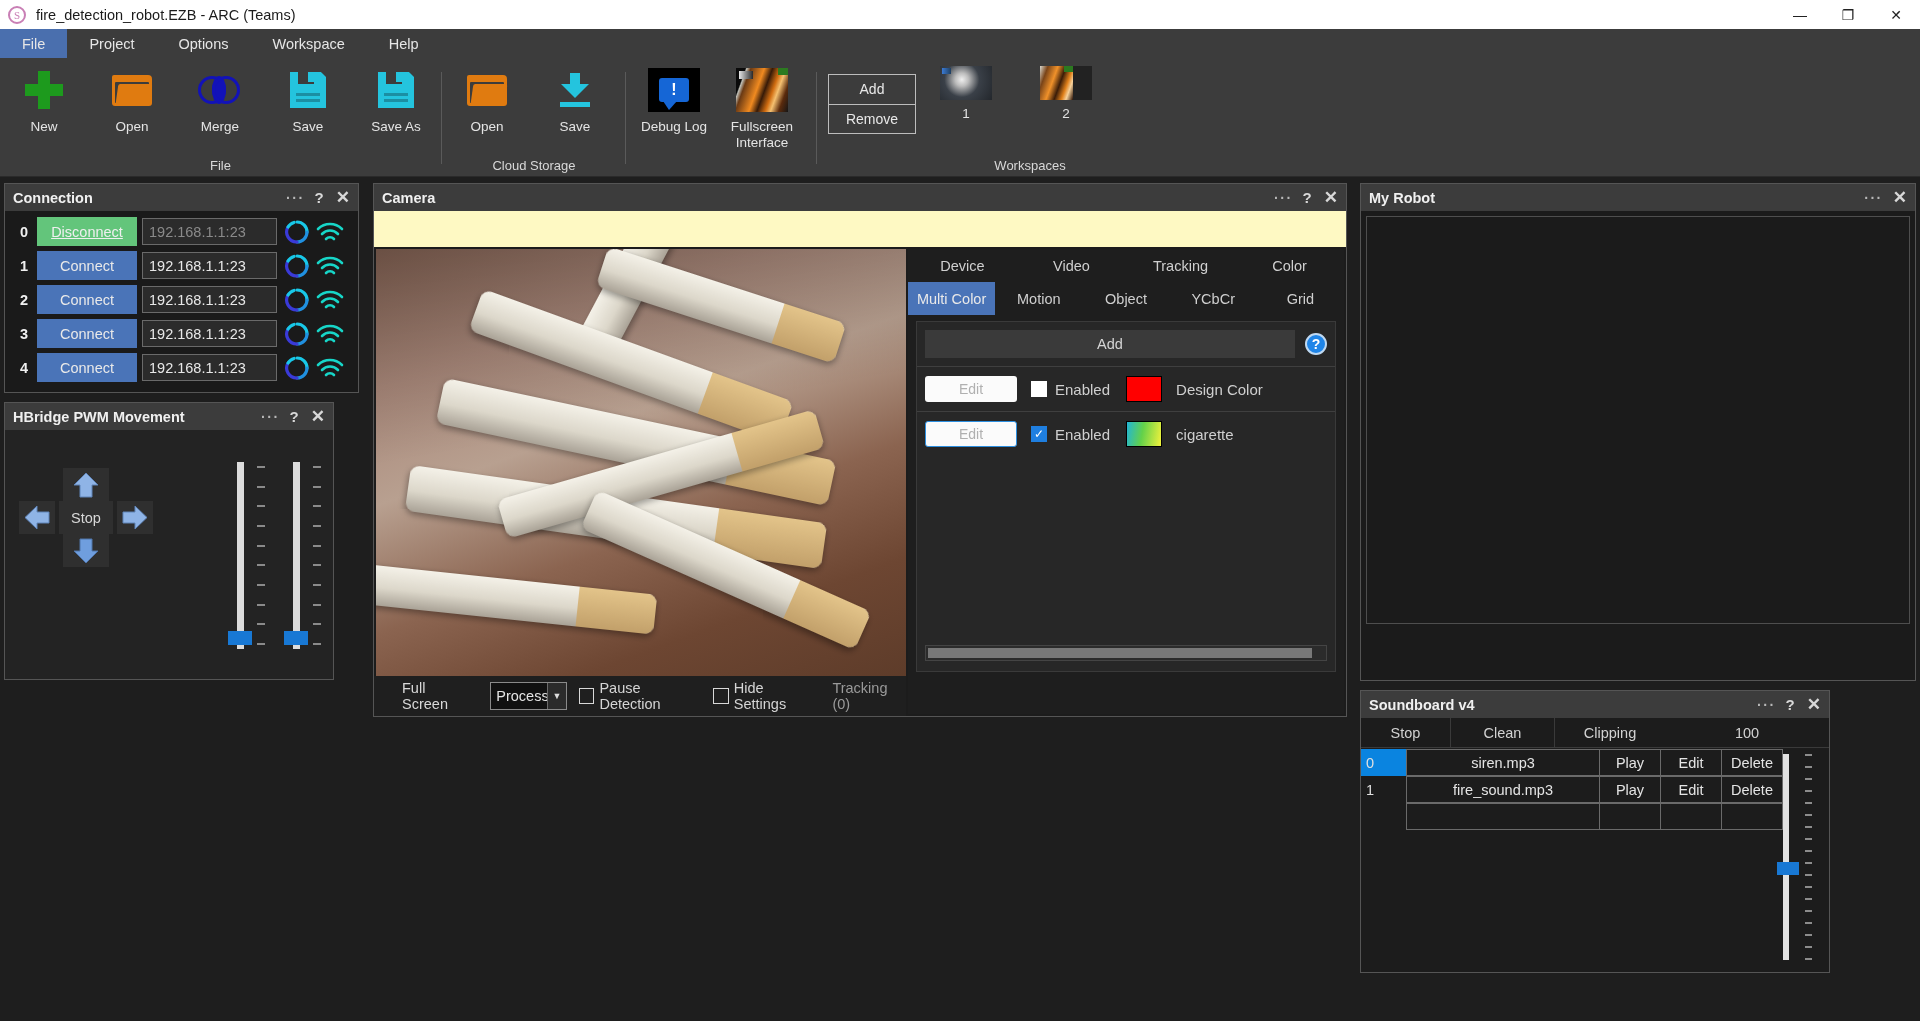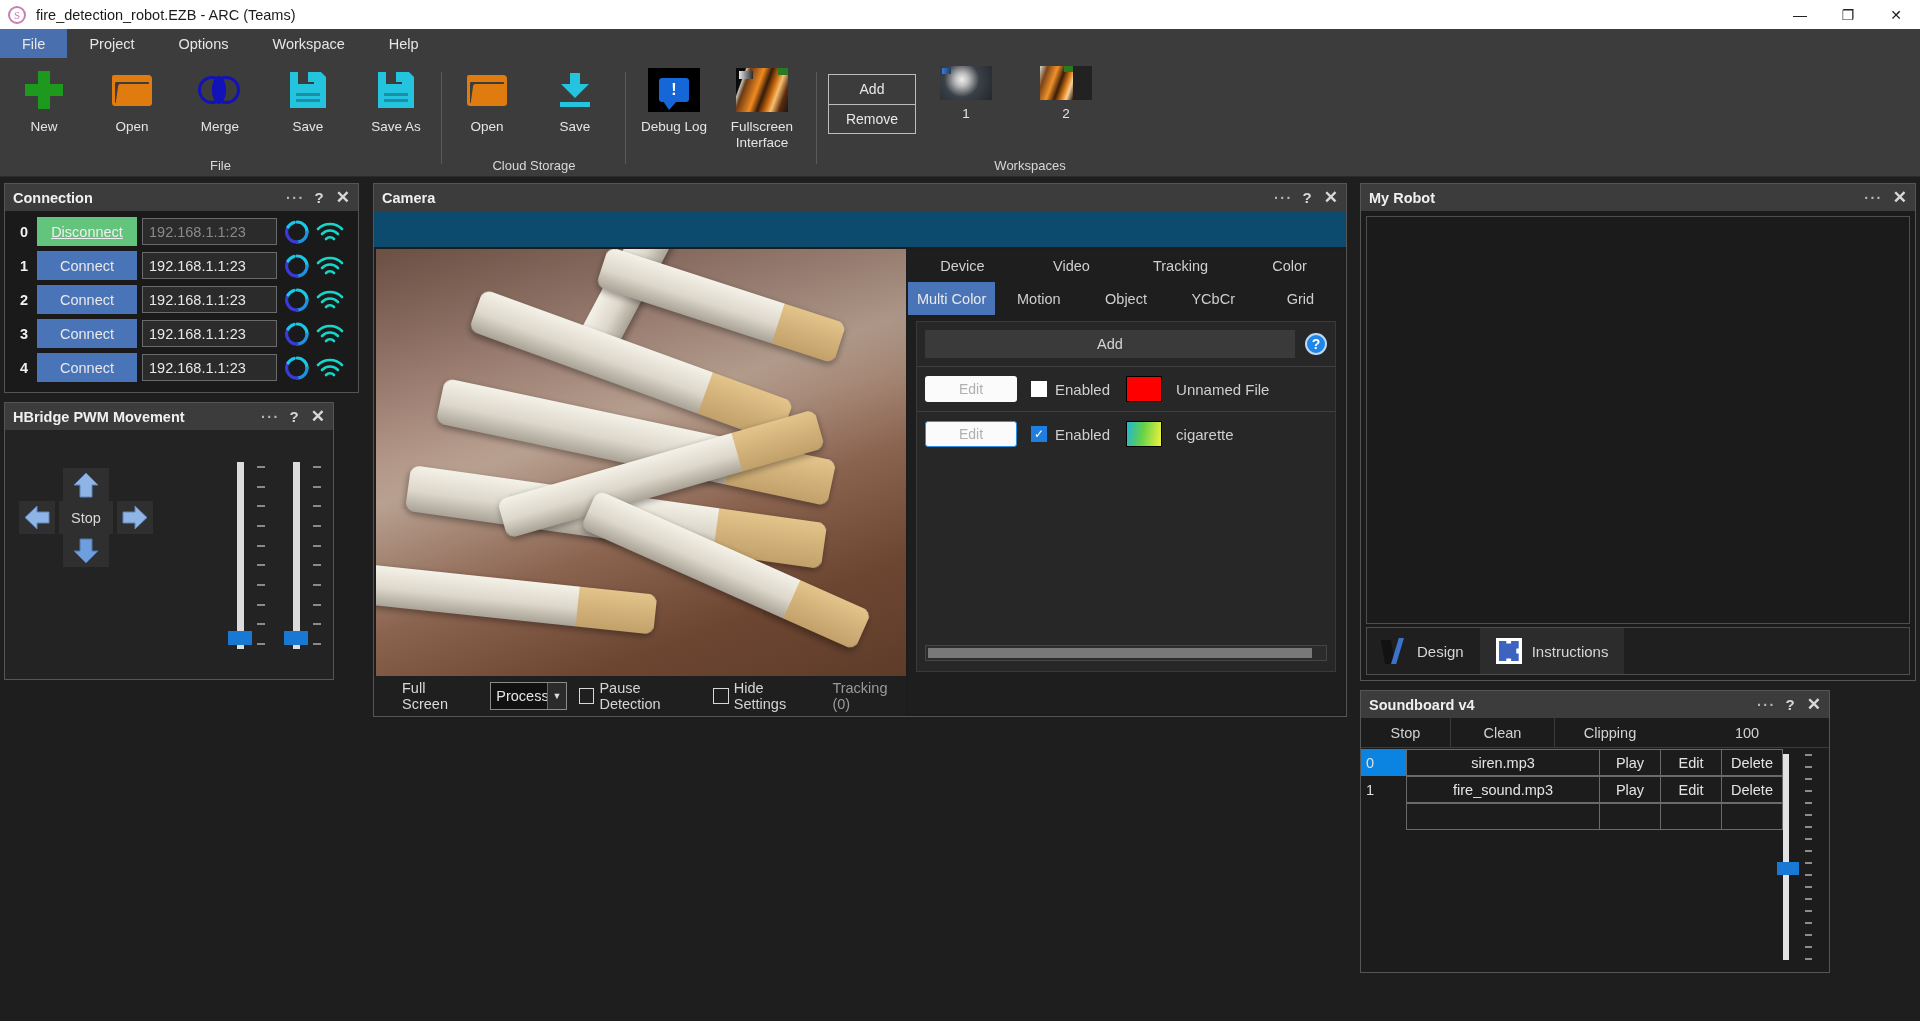--- a/index.html
+++ b/index.html
@@ -119,21 +119,21 @@
   .ws-thumb2::after{content:"";position:absolute;left:24px;top:0;width:9px;height:6px;background:#2c7a20;}
   .wsitem { width:100px; display:flex; flex-direction:column; align-items:center; color:#e4e4e4; font-size:13.5px;}
   .wsitem .wl { margin-top:6px; }
 
   .addrem { width:88px; height:60px; border:1px solid #bdbdbd; display:flex; flex-direction:column; margin-top:8px;}
   .addrem div { flex:1; display:flex; align-items:center; justify-content:center;
     color:#e8e8e8; font-size:14px;}
   .addrem div:first-child { border-bottom:1px solid #bdbdbd;}
 
   
-  .panel { position:absolute; background:#0c4a6e; border:1px solid #555; }
+  .panel { position:absolute; background:#fef9c3; border:1px solid #555; }
   .ptitle { height:27px; background:#3c3c3c; display:flex; align-items:center;
      padding:0 8px; color:#f0f0f0; font-size:14.5px; font-weight:bold; }
   .ptitle .sp { margin-left:auto; }
   .pdots { color:#b8b8b8; font-size:14px; letter-spacing:1.5px; margin-right:10px;}
   .pq { color:#d8d8d8; font-size:15px; margin-right:12px;}
   .px { color:#d8d8d8; font-size:17px; font-family:"Liberation Sans",sans-serif;}
   .pbody { position:absolute; left:0; right:0; top:27px; bottom:0; }
 
   
   #connection { left:4px; top:183px; width:355px; height:210px; }
@@ -655,21 +655,21 @@
         <div class="addbar">
           <div class="addbtn">Add</div>
           <div class="help-ic">?</div>
         </div>
 
         <div class="colorrow">
           <div class="editbtn">Edit</div>
           <div class="cbx"></div>
           <div class="cbl">Enabled</div>
           <div class="swatch" style="background:#ff0000;"></div>
-          <div class="cname">Unnamed File</div>
+          <div class="cname">Design Color</div>
         </div>
 
         <div class="colorrow">
           <div class="editbtn on">Edit</div>
           <div class="cbx on">✓</div>
           <div class="cbl">Enabled</div>
           <div class="swatch" style="background:linear-gradient(100deg,#21b5d6,#63d14a 45%,#f2f23c);"></div>
           <div class="cname">cigarette</div>
         </div>
 
@@ -697,30 +697,20 @@
 
 <div class="panel" id="myrobot">
   <div class="ptitle">
     <span>My Robot</span>
     <span class="sp"></span>
     <span class="pdots">···</span>
     <span class="px">✕</span>
   </div>
   <div class="pbody">
     <div id="mr-canvas"></div>
-    <div id="mr-tabs">
-      <div class="mrtab">
-        <div class="ic-design"></div>
-        <span>Design</span>
-      </div>
-      <div class="mrtab sel">
-        <div class="ic-puzzle"></div>
-        <span>Instructions</span>
-      </div>
-    </div>
   </div>
 </div>
 
 <div class="panel" id="soundboard">
   <div class="ptitle">
     <span>Soundboard v4</span>
     <span class="sp"></span>
     <span class="pdots">···</span>
     <span class="pq">?</span>
     <span class="px">✕</span>

